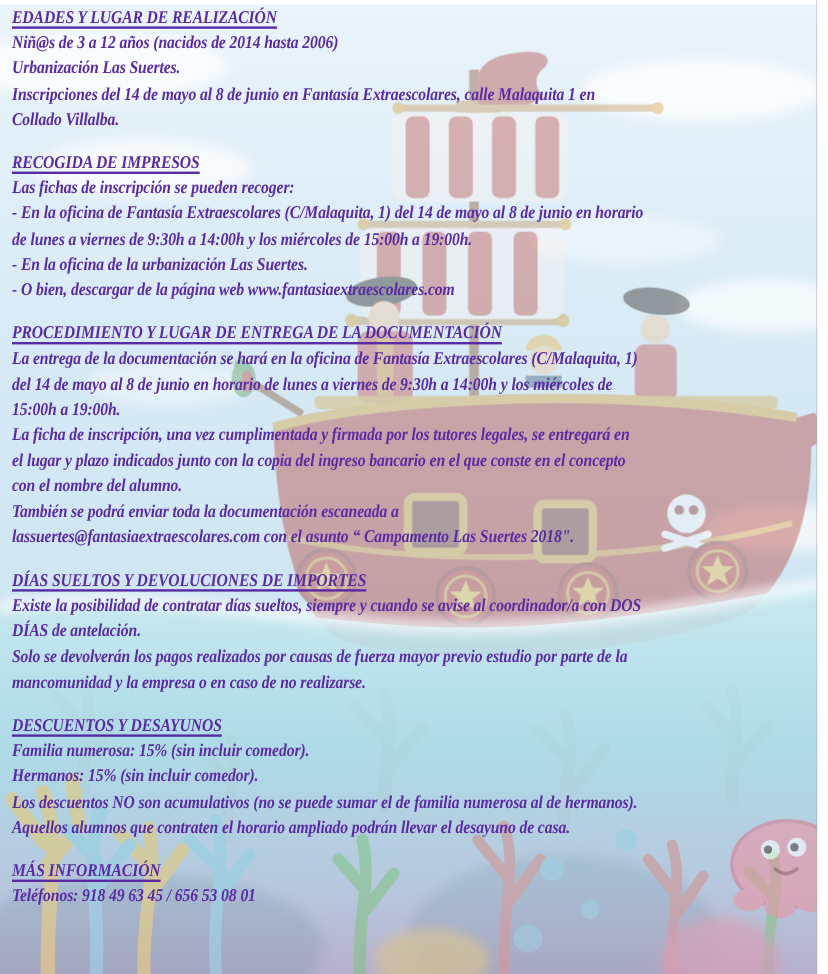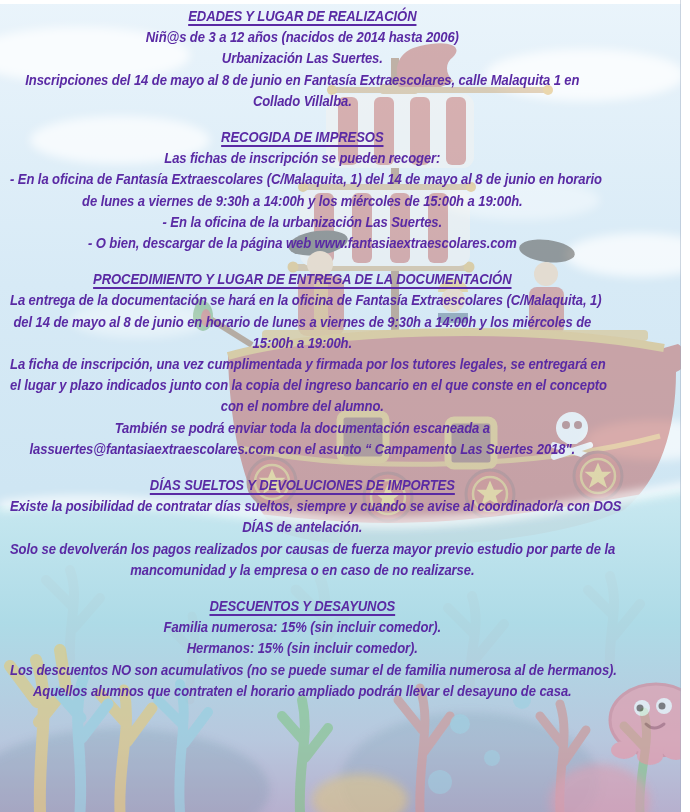--- a/index.html
+++ b/index.html
@@ -1,20 +1,19 @@
 <!DOCTYPE html>
 <html lang="es" style="--text: #5a2aa4; --sky_top: #eaf4fb; --sky_bottom: #cfe6f3; --cloud: #ffffff; --sea_top: #c9e9f0; --sea_mid: #a9d9e4; --sea_deep: #b3a8c8; --sail_white: #f8f4ee; --sail_stripe: #c4564e; --mast: #8a5a33; --yard: #c59a5d; --hull: #b8433c; --hull_dark: #8e3530; --trim: #d9a43e; --window: #7a382f; --shield: #c0392f; --star: #f0c14b; --flag: #b44a44; --skin: #f3c99d; --coral_red: #cf8d88; --coral_yellow: #e8c86a; --coral_green: #7cc47e; --coral_blue: #8fd0e0; --coral_pink: #ee8f9e; --coral_teal_dark: #5b7f96;"><head>
 <meta charset="utf-8">
 <style>
   html,body{margin:0;padding:0;background:#ffffff;}
   .page{
     position:relative;width:690px;height:812px;overflow:hidden;
     background:linear-gradient(180deg,#eaf4fb 0%,#d7eaf6 35%,#cfe6f3 60%);
-    font-family:Liberation Sans, sans-serif;
-    text-align:center;
+    font-family:Liberation Serif, serif;
   }
   .bg{position:absolute;inset:0;z-index:1;pointer-events:none;}
   .edge-top{position:absolute;left:0;top:0;width:690px;height:4px;background:#ffffff;z-index:4;}
   .edge-right{position:absolute;right:0;top:0;width:9px;height:812px;background:#ffffff;box-shadow:-1px 0 0 rgba(160,170,190,.45);z-index:4;}
   .content{position:absolute;left:10px;top:5px;width:672px;z-index:3;}
   section{margin:0 0 15px 0;}
   section.mt8{margin-top:8px;}
   section.mtm3{margin-top:-3px;}
   .ht,.ln{
     color:var(--text,#5a2aa4);
@@ -248,19 +247,23 @@
     </section>
 
     <section>
       <div class="ht">DESCUENTOS Y DESAYUNOS</div>
       <div class="ln">Familia numerosa: 15% (sin incluir comedor).</div>
       <div class="ln">Hermanos: 15% (sin incluir comedor).</div>
       <div class="ln">Los descuentos NO son acumulativos (no se puede sumar el de familia numerosa al de hermanos).</div>
       <div class="ln">Aquellos alumnos que contraten el horario ampliado podrán llevar el desayuno de casa.</div>
     </section>
 
+    <section class="mt8">
+      <div class="ht">MÁS INFORMACIÓN</div>
+      <div class="ln">Teléfonos: 918 49 63 45 / 656 53 08 01</div>
+    </section>
 
 
   </div>
 
   <div class="edge-top"></div>
   <div class="edge-right"></div>
 </div>
 
 </body></html>

